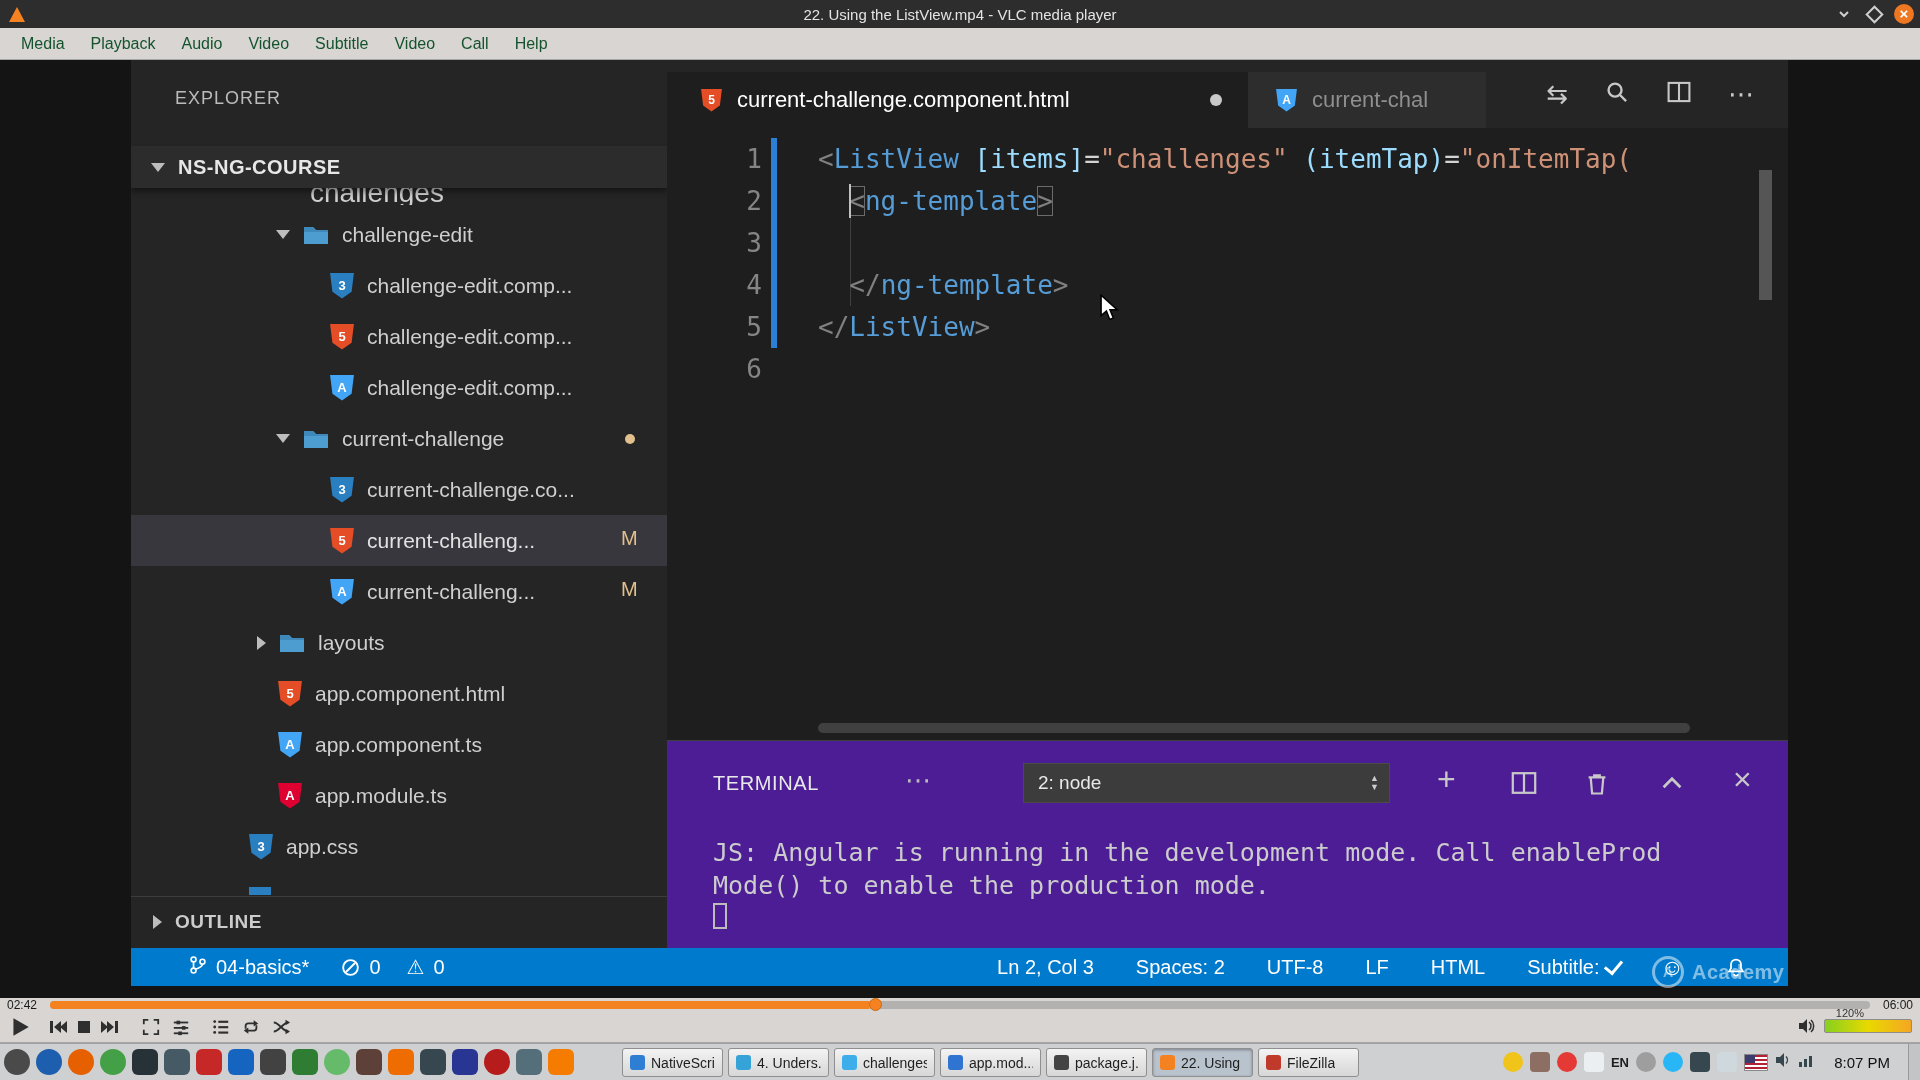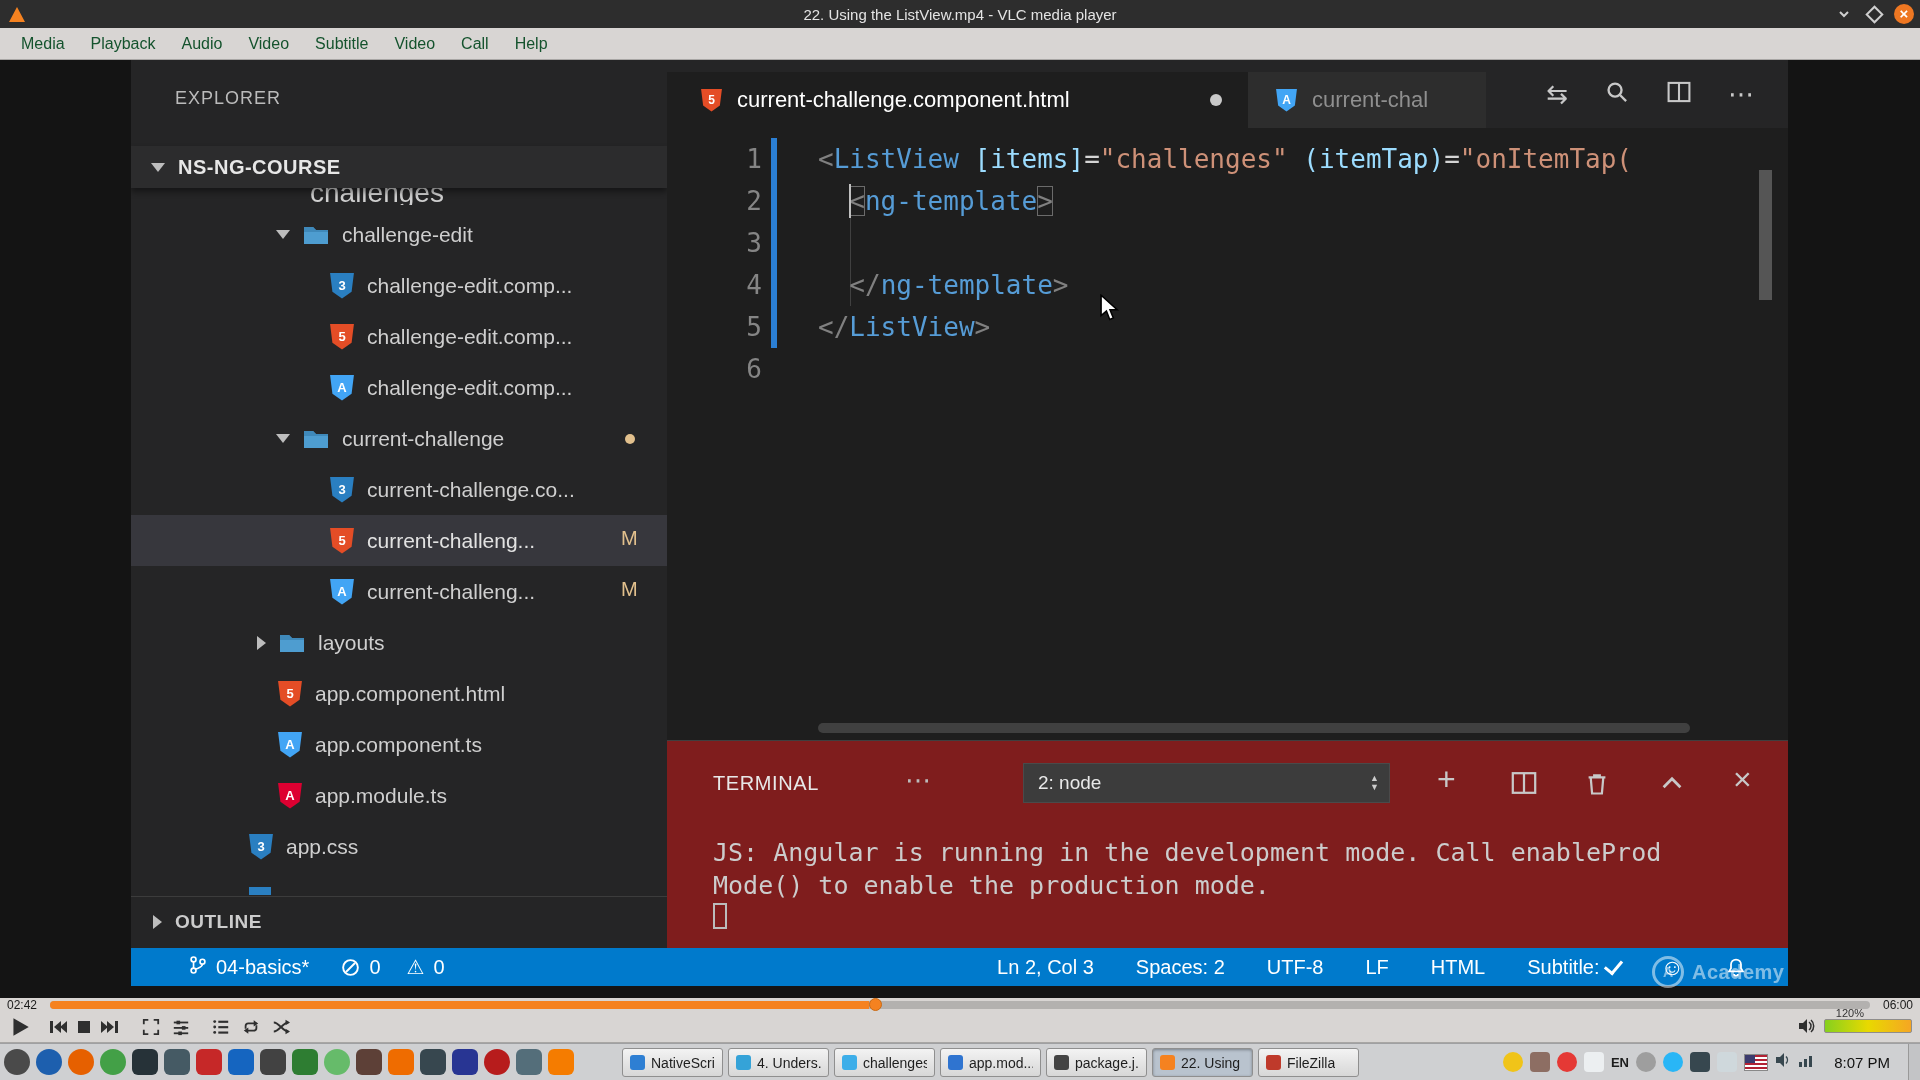--- a/index.html
+++ b/index.html
@@ -69,21 +69,21 @@
   .gitbar{position:absolute;left:104px;top:10px;width:6px;height:210px;background:#2b7fd4;}
   .cline{position:absolute;left:151px;font:26px/42px "DejaVu Sans Mono",monospace;white-space:pre;color:#d4d4d4;}
   .tk-tag{color:#569cd6;} .tk-attr{color:#9cdcfe;} .tk-str{color:#ce9178;} .tk-pun{color:#808080;} .tk-pln{color:#d4d4d4;}
   .boxed{outline:1px solid #6b6b6b;outline-offset:-1px;}
   .indent-guide{position:absolute;left:183px;top:62px;width:1px;height:116px;background:#404040;}
   .caret{position:absolute;left:182px;top:56px;width:2px;height:34px;background:#c0c0c0;}
   .hscroll{position:absolute;left:151px;top:595px;width:872px;height:10px;background:rgba(121,121,121,.38);border-radius:5px;}
   .vscroll{position:absolute;left:1092px;top:42px;width:13px;height:130px;background:rgba(140,140,140,.5);}
 
   
-  .panel{position:absolute;left:667px;top:680px;width:1121px;height:208px;background:#7f1d1d;border-top:1px solid #3f3f3f;box-sizing:border-box;}
+  .panel{position:absolute;left:667px;top:680px;width:1121px;height:208px;background:#4c1d95;border-top:1px solid #3f3f3f;box-sizing:border-box;}
   .ptitle{position:absolute;left:46px;top:31px;font-size:20px;color:#e8e8e8;letter-spacing:.6px;}
   .pmore{position:absolute;left:238px;top:24px;font-size:26px;color:#bbbbbb;}
   .pselect{position:absolute;left:356px;top:22px;width:367px;height:40px;background:#3c3c3c;border:1px solid #4a4a4a;
            box-sizing:border-box;display:flex;align-items:center;color:#e8e8e8;font-size:19px;padding-left:14px;}
   .selarrows{margin-left:auto;margin-right:10px;display:flex;flex-direction:column;line-height:9px;font-size:9px;color:#cccccc;}
   .picon{position:absolute;top:28px;color:#c8c8c8;font-size:28px;line-height:1;}
   .tline{position:absolute;left:46px;font:25px/33px "DejaVu Sans Mono",monospace;color:#cccccc;white-space:pre;}
   .tcursor{position:absolute;left:46px;top:162px;width:14px;height:26px;border:2px solid #bcbcbc;box-sizing:border-box;}
 
   

